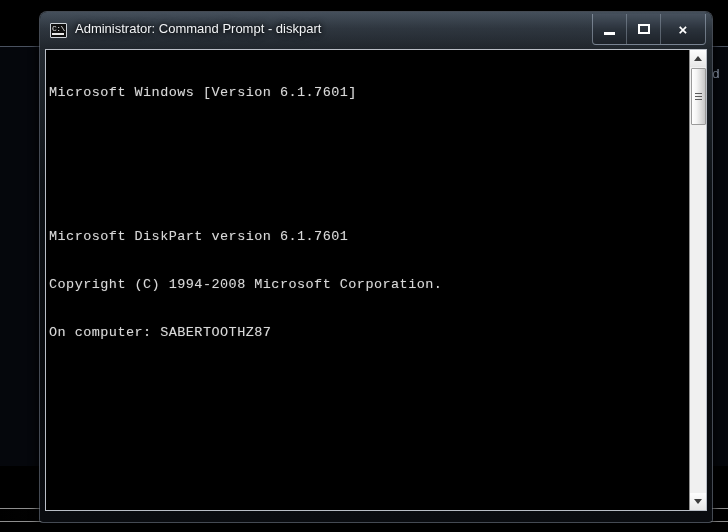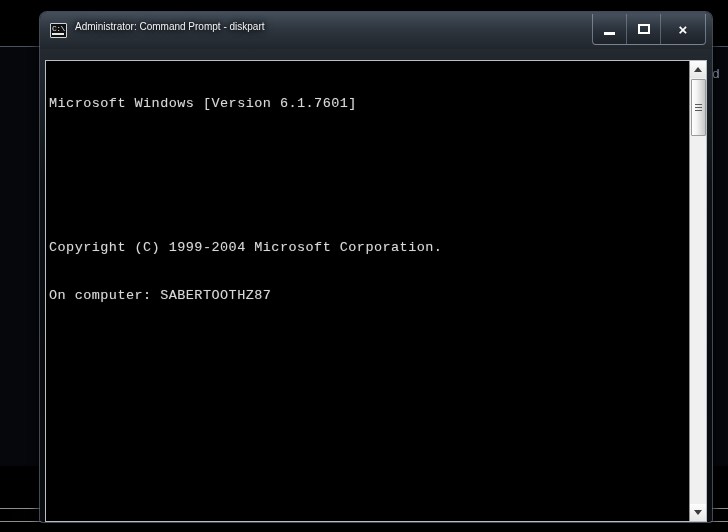--- a/index.html
+++ b/index.html
@@ -157,21 +157,21 @@
     bottom: 2px;
     width: 12px;
     height: 2px;
     background: #e8e8e8;
   }
   #title-text {
     position: absolute;
     left: 35px;
     top: 9px;
     color: #f2f4f6;
-    font-size: 10px;
+    font-size: 13px;
     font-family: "Liberation Sans", sans-serif;
     white-space: nowrap;
     text-shadow: 0 0 4px rgba(0,0,0,0.95), 0 0 8px rgba(0,0,0,0.9);
   }
 
   
   #win-controls {
     position: absolute;
     right: 6px;
     top: 2px;
@@ -215,21 +215,21 @@
   }
   .close-glyph {
     font-weight: bold;
     font-size: 17px;
   }
 
   
   #console-client {
     position: absolute;
     left: 5px;
-    top: 48px;
+    top: 37px;
     width: 662px;
     height: 462px;
     background: #000000;
     border: 1px solid #b9bec6;
     box-sizing: border-box;
     display: flex;
     overflow: hidden;
   }
   #console-text {
     flex: 1 1 auto;
@@ -351,21 +351,22 @@
       </div>
     </div>
   </div>
 
   <div id="console-client">
 
     <div id="console-text">
       <span class="cline">Microsoft Windows [Version 6.1.7601]</span>
       <span class="cline"></span>
       <span class="cline"></span>
-      <span class="cline">Copyright (C) 1999-2004 Microsoft Corporation.</span>
+      <span class="cline">Microsoft DiskPart version 6.1.7601</span>
+      <span class="cline">Copyright (C) 1994-2008 Microsoft Corporation.</span>
       <span class="cline">On computer: SABERTOOTHZ87</span>
       <span class="cline"></span>
       
       
       
       
       
       
       
       

